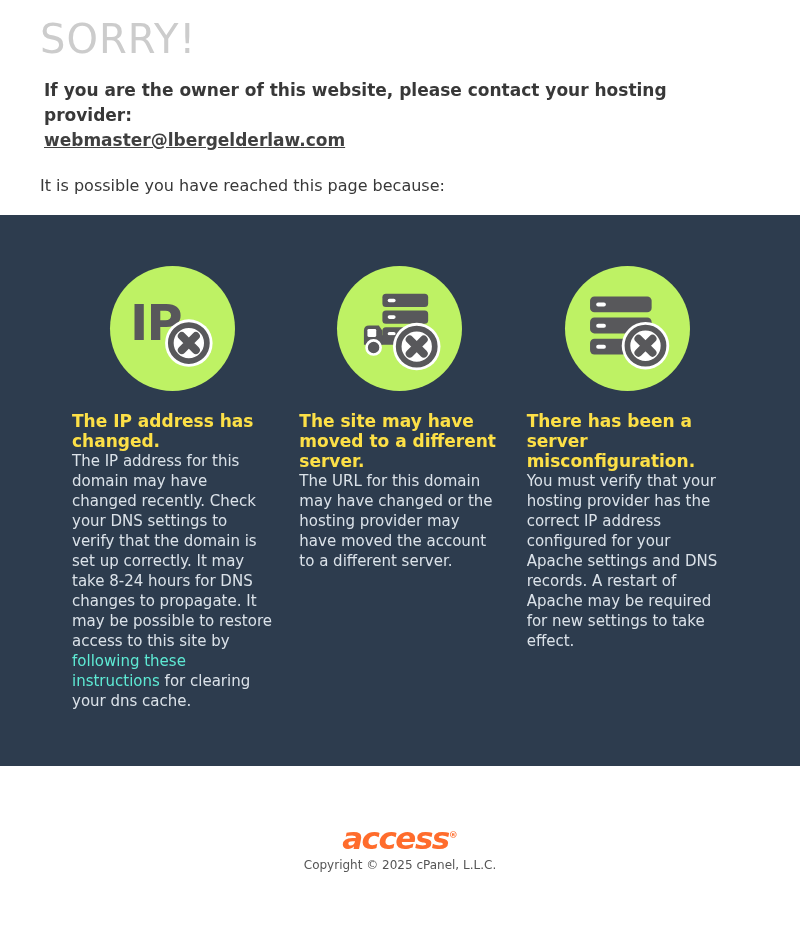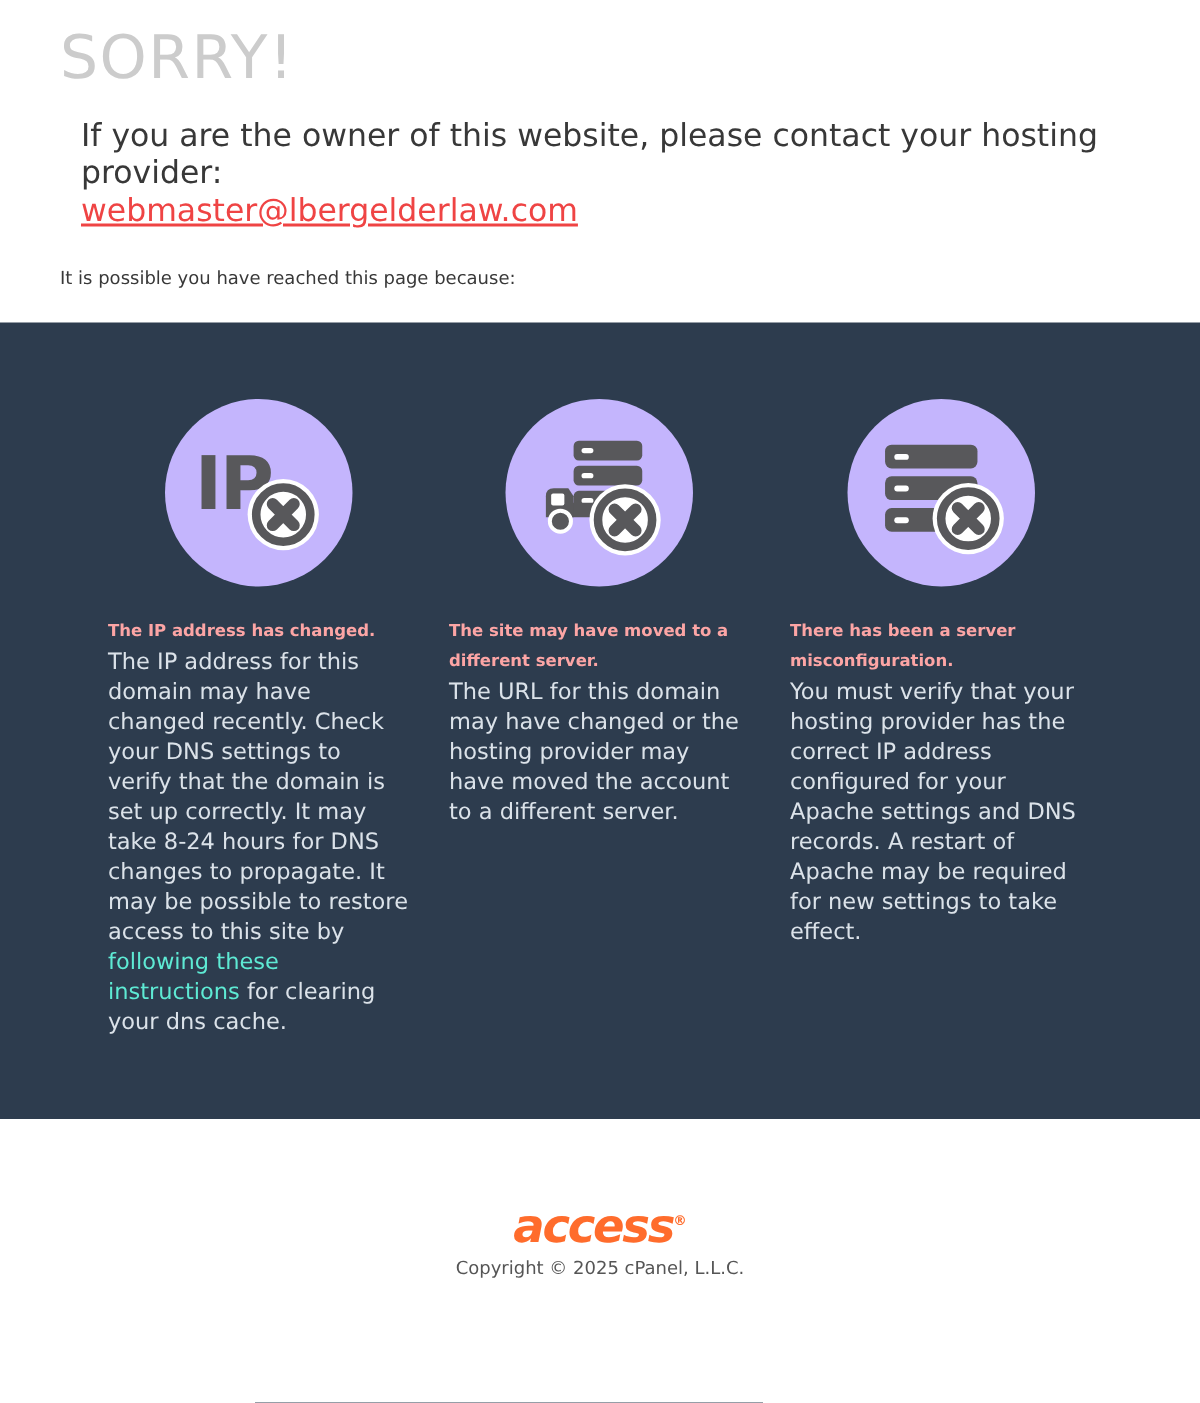--- a/index.html
+++ b/index.html
@@ -8,37 +8,37 @@
     width: 800px; min-height: 935px;
     background: #ffffff;
     font-family: "DejaVu Sans", "Liberation Sans", sans-serif;
     color: #383838;
   }
   .header { padding: 16px 40px 0 40px; }
   .page-title {
     font-size: 40px; font-weight: 400; color: #cccccc;
     margin: 0 0 16px 0; line-height: 1.15; letter-spacing: 1px;
   }
-  .intro { font-size: 21px; line-height: 25px; margin: 14px; color: #383838; }
-  .email-link { color: #ef4444; text-decoration: underline; cursor: pointer; }
-  .reason-intro { font-size: 12px; line-height: 25px; margin: 20px 0 0 0; color: #383838; }
+  .intro { font-size: 17px; line-height: 25px; margin: 4px; color: #383838; font-weight: bold; }
+  .email-link { color: #404040; text-decoration: underline; cursor: pointer; }
+  .reason-intro { font-size: 16px; line-height: 25px; margin: 20px 0 0 0; color: #383838; }
 
   .band {
     background: #2d3c4e; margin-top: 17px;
     padding: 51px 0 55px 0;
   }
   .cols { width: 656px; margin: 0 auto; display: flex; gap: 26px; }
   .col { flex: 1; min-width: 0; }
   .icon-circle {
     width: 125px; height: 125px; border-radius: 50%;
-    background: #c4b5fd; margin: 0 auto 20px auto;
+    background: #bef264; margin: 0 auto 20px auto;
     display: flex; align-items: center; justify-content: center;
   }
   .col h2 {
-    color: #fca5a5; font-size: 11px; line-height: 20px;
+    color: #fde047; font-size: 17px; line-height: 20px;
     font-weight: bold; margin: 0; padding: 0;
   }
   .col p {
     color: #dbe2e9; font-size: 15px; line-height: 20px; margin: 0;
   }
   .band-link { color: #5eead4; cursor: pointer; }
 
   .footer { text-align: center; padding-top: 57px; }
   .cpanel-logo {
     display: inline-block; font-style: italic; font-weight: bold;

